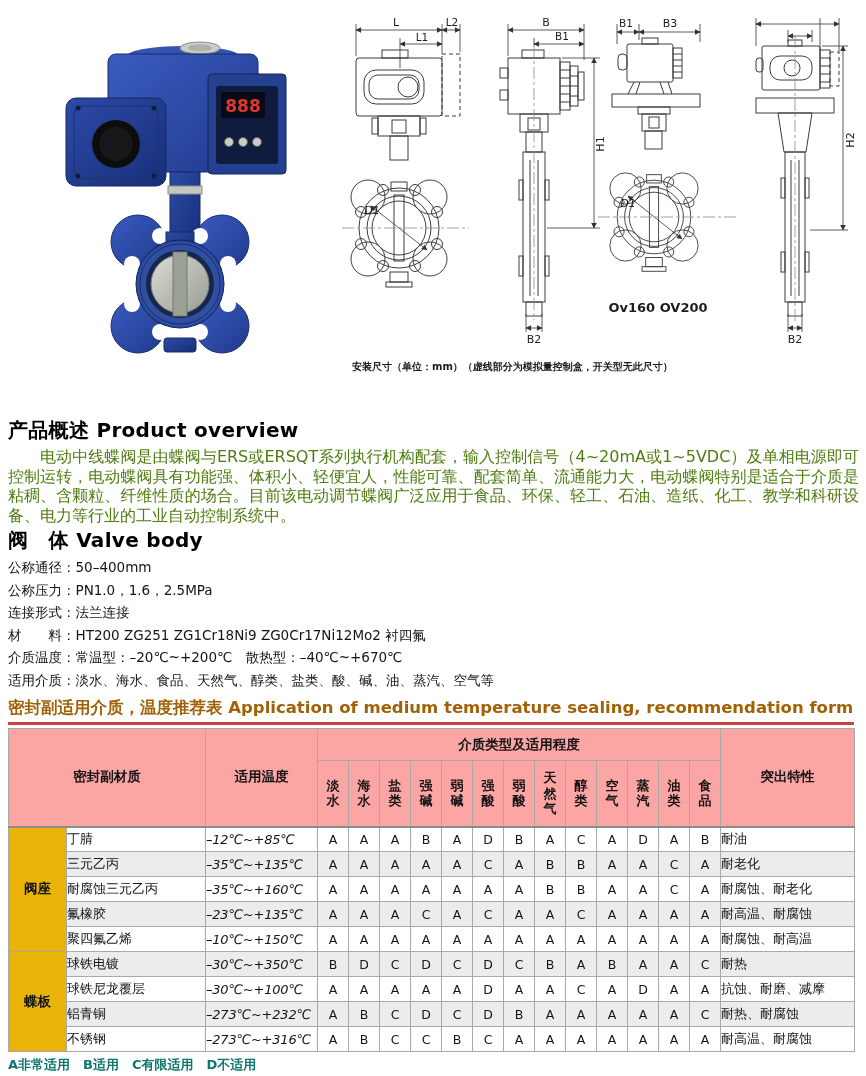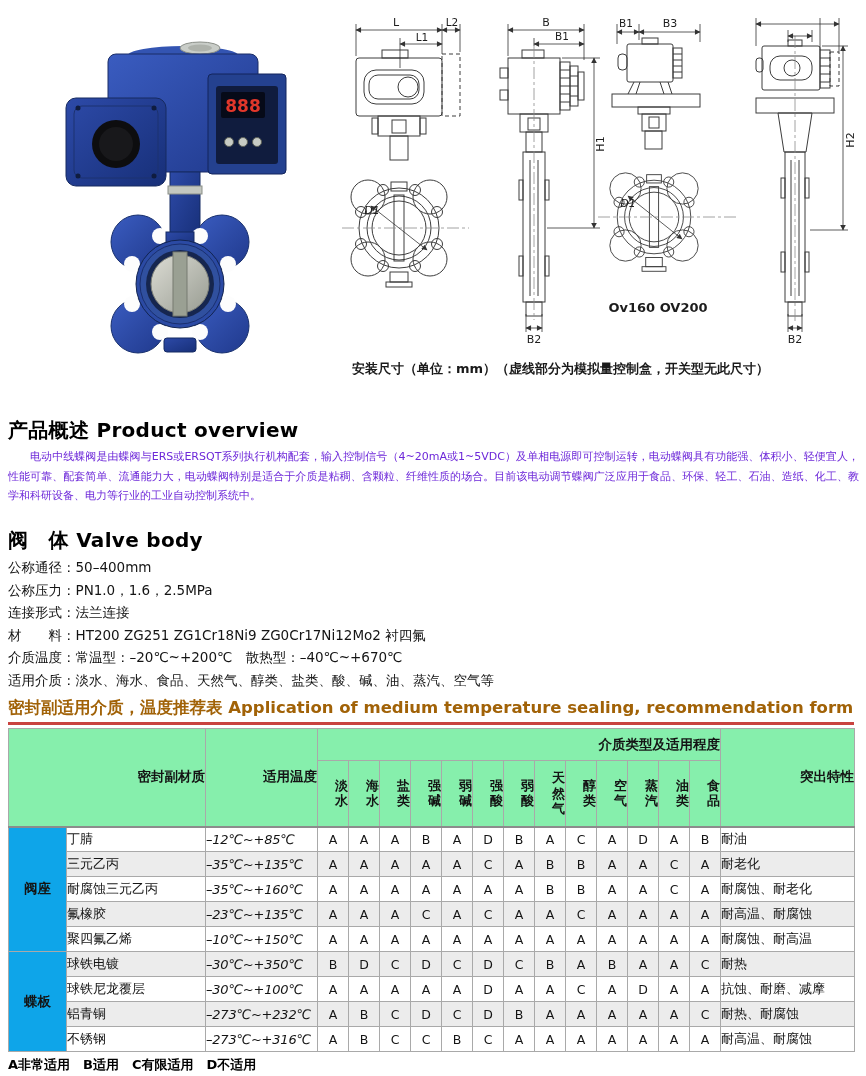--- a/index.html
+++ b/index.html
@@ -1,41 +1,41 @@
 <!DOCTYPE html>
 <html><head>
 <meta charset="utf-8">
 <style>
   html,body{margin:0;padding:0;background:#fff;}
   .page{position:relative;width:866px;height:1076px;background:#ffffff;overflow:hidden;
         font-family:"DejaVu Sans","Liberation Sans",sans-serif;color:#111;}
   .abs{position:absolute;}
   .sec-title{font-size:20px;font-weight:bold;color:#000;letter-spacing:.3px;}
-  .para{font-size:11px;line-height:19.5px;font-weight:500;color:#6d28d9;text-align:justify;text-indent:2em;}
-  .caption{font-size:13px;font-weight:600;color:#1a1a1a;text-align:right;}
+  .para{font-size:16px;line-height:19.5px;font-weight:500;color:#4d7c0f;text-align:justify;text-indent:2em;}
+  .caption{font-size:10px;font-weight:600;color:#1a1a1a;text-align:right;}
   .spec-line{font-size:13.5px;line-height:22.5px;font-weight:500;color:#141414;white-space:pre-wrap;}
   .table-title{font-size:16.5px;font-weight:bold;color:#a16207;}
   .red-line{height:3px;}
   table.rec{border-collapse:collapse;table-layout:fixed;width:846px;}
   table.rec th,table.rec td{border:1px solid #a9a9a9;padding:0;overflow:hidden;}
   table.rec{border:1px solid #979797;}
-  thead th{background:#86efac;font-size:13.5px;font-weight:600;text-align:right;color:#141414;}
+  thead th{background:#fca5a5;font-size:13.5px;font-weight:600;text-align:center;color:#141414;}
   thead tr.hd1{height:32px;}
   thead tr.hd2{height:66px;}
   thead th .vstack{display:inline-block;width:15px;word-break:break-all;line-height:15.5px;font-size:13px;vertical-align:middle;}
   tbody{border-top:2px solid #8c8c8c;}
   tbody tr{height:25px;}
   tbody td{font-size:13px;font-weight:500;color:#141414;}
-  td.group-cell{background:#0ea5e9;text-align:center;font-size:13.5px;font-weight:600;}
+  td.group-cell{background:#eab308;text-align:center;font-size:13.5px;font-weight:600;}
   td.mat{padding-left:16px;}
   td.temp{padding-left:7px;letter-spacing:-0.2px;font-style:italic;}
   td.rate{text-align:center;font-size:12.5px;}
   td.feat{padding-left:11px;}
   tbody tr.stripe td:not(.group-cell){background:#ececec;}
-  .legend{font-size:13px;font-weight:600;color:#000000;}
+  .legend{font-size:13px;font-weight:600;color:#0f766e;}
   svg text{font-family:"DejaVu Sans","Liberation Sans",sans-serif;}
 </style>
 </head>
 <body>
 
 <div class="page">
 
   <svg class="abs" style="left:58px;top:26px;" width="235" height="330" viewBox="0 0 235 330">
     <defs>
       <linearGradient id="gBlue" x1="0" y1="0" x2="1" y2="1">

